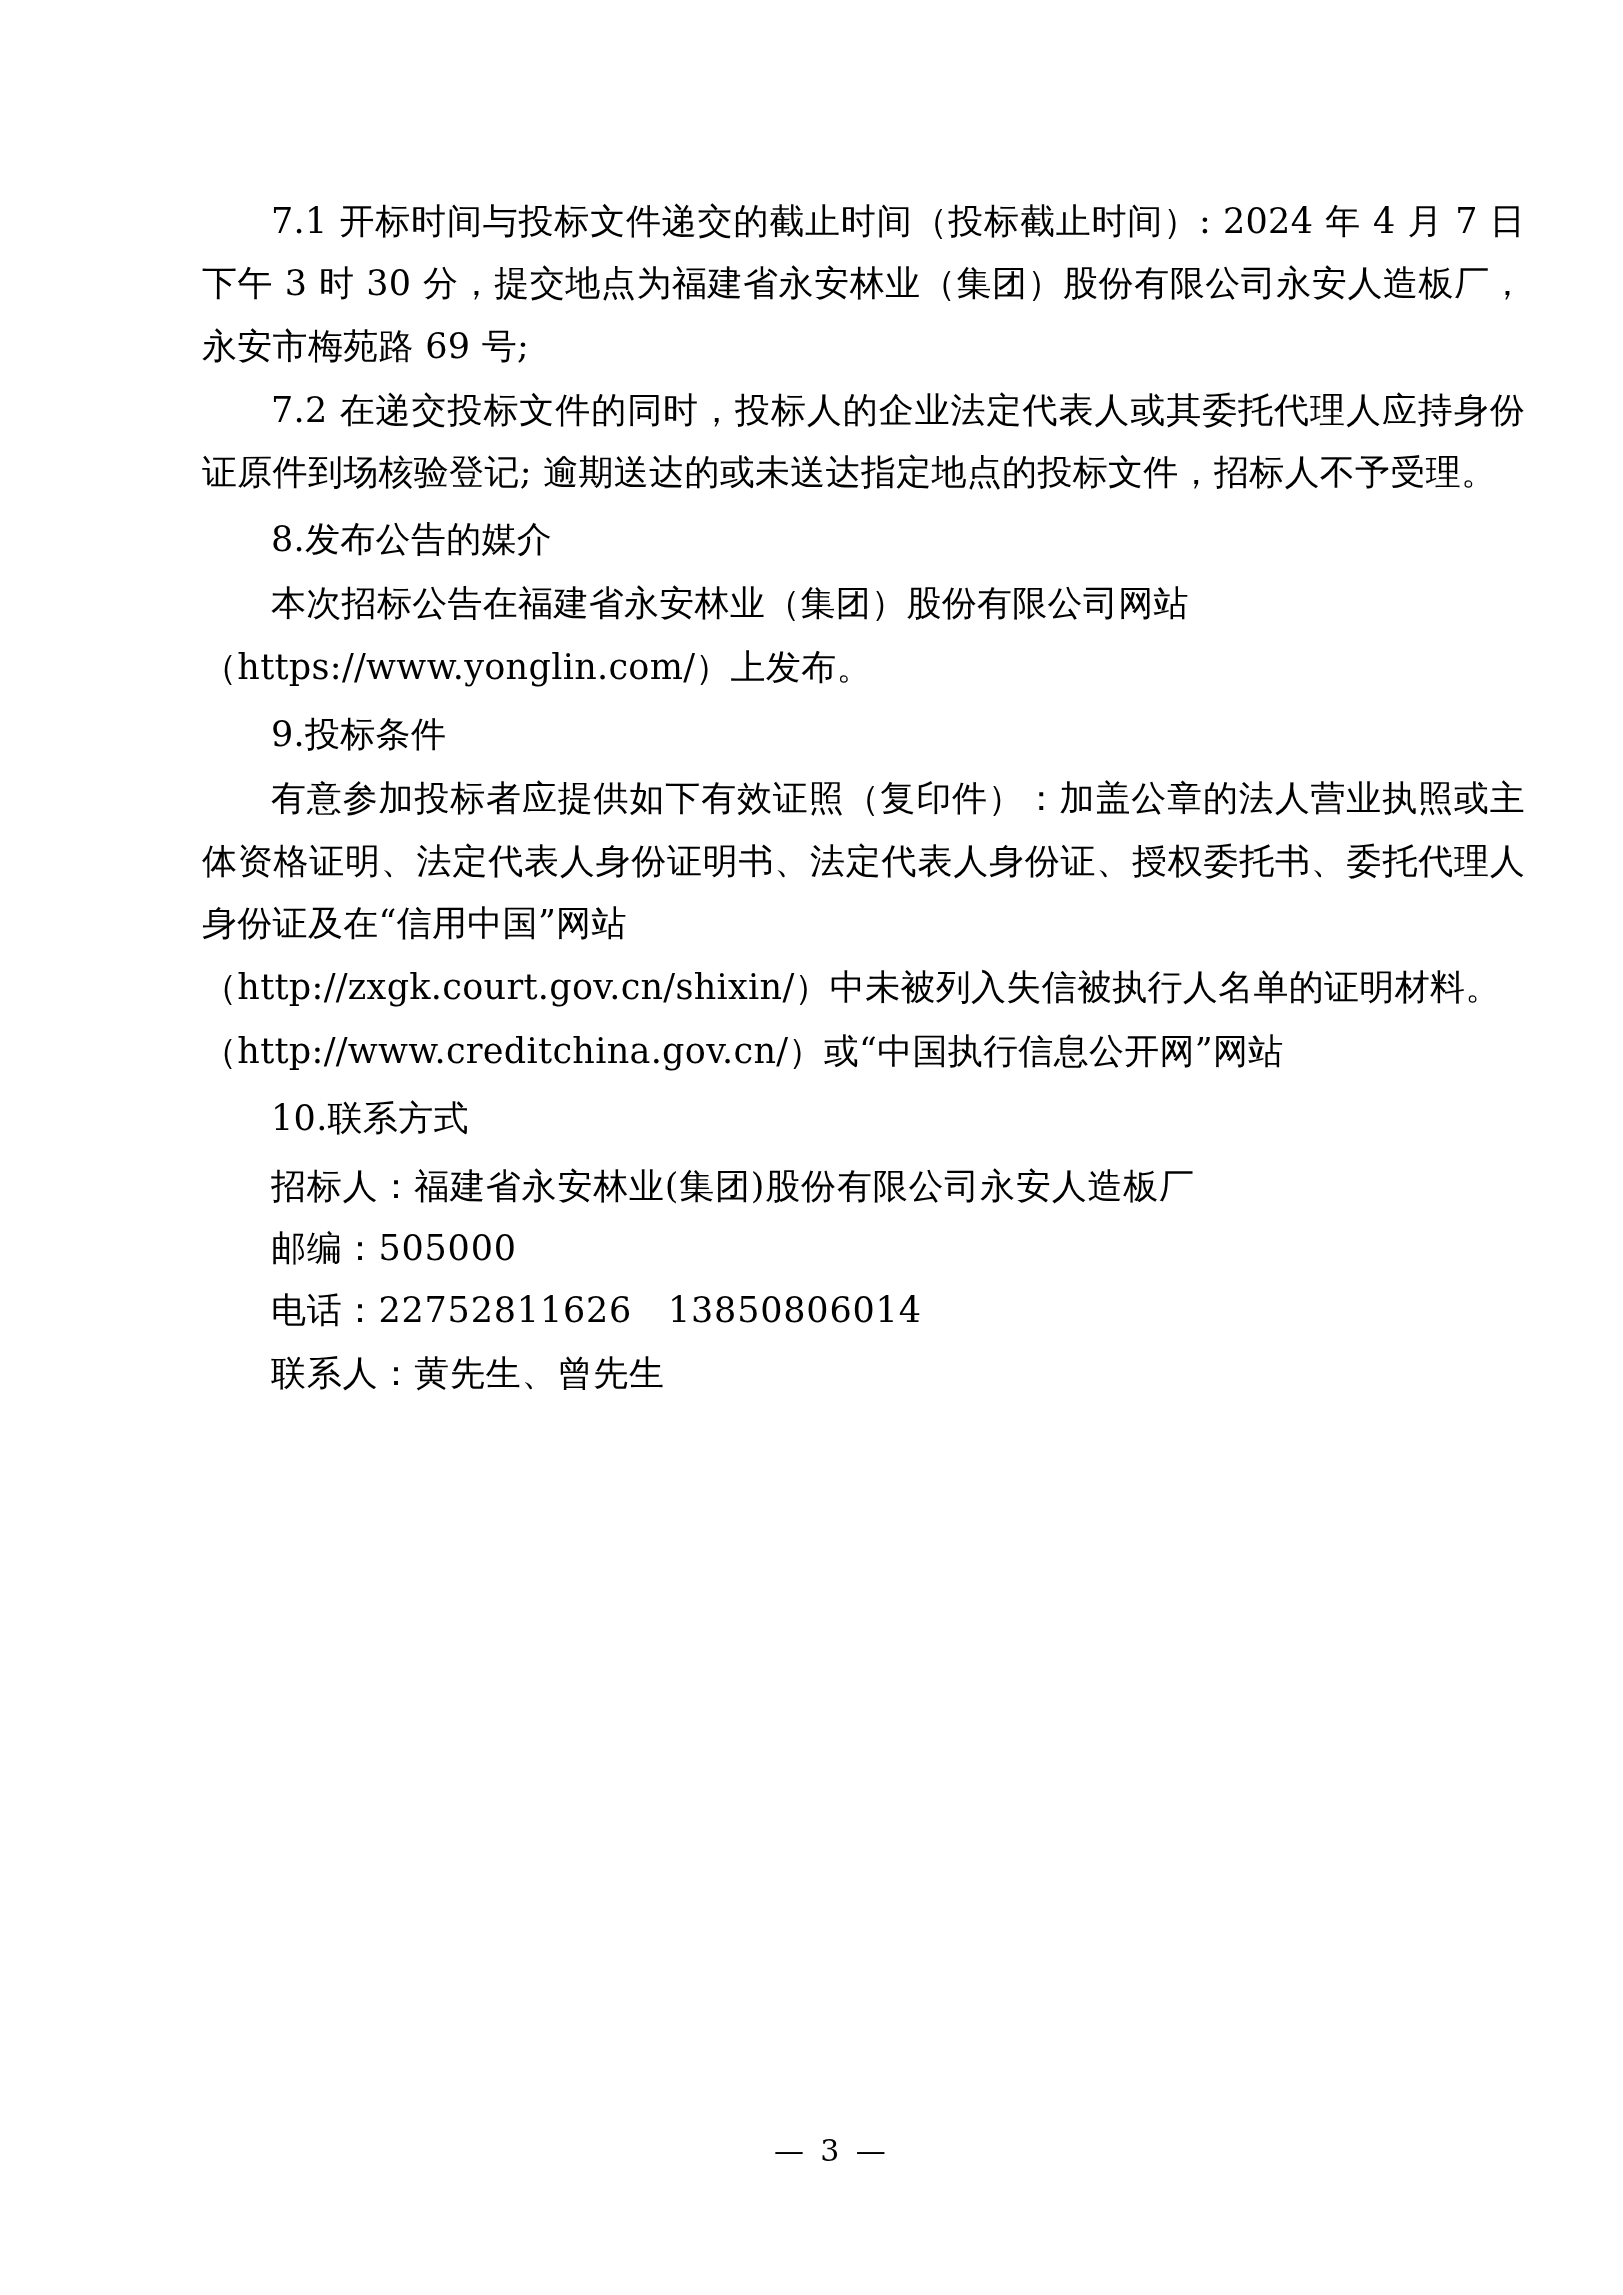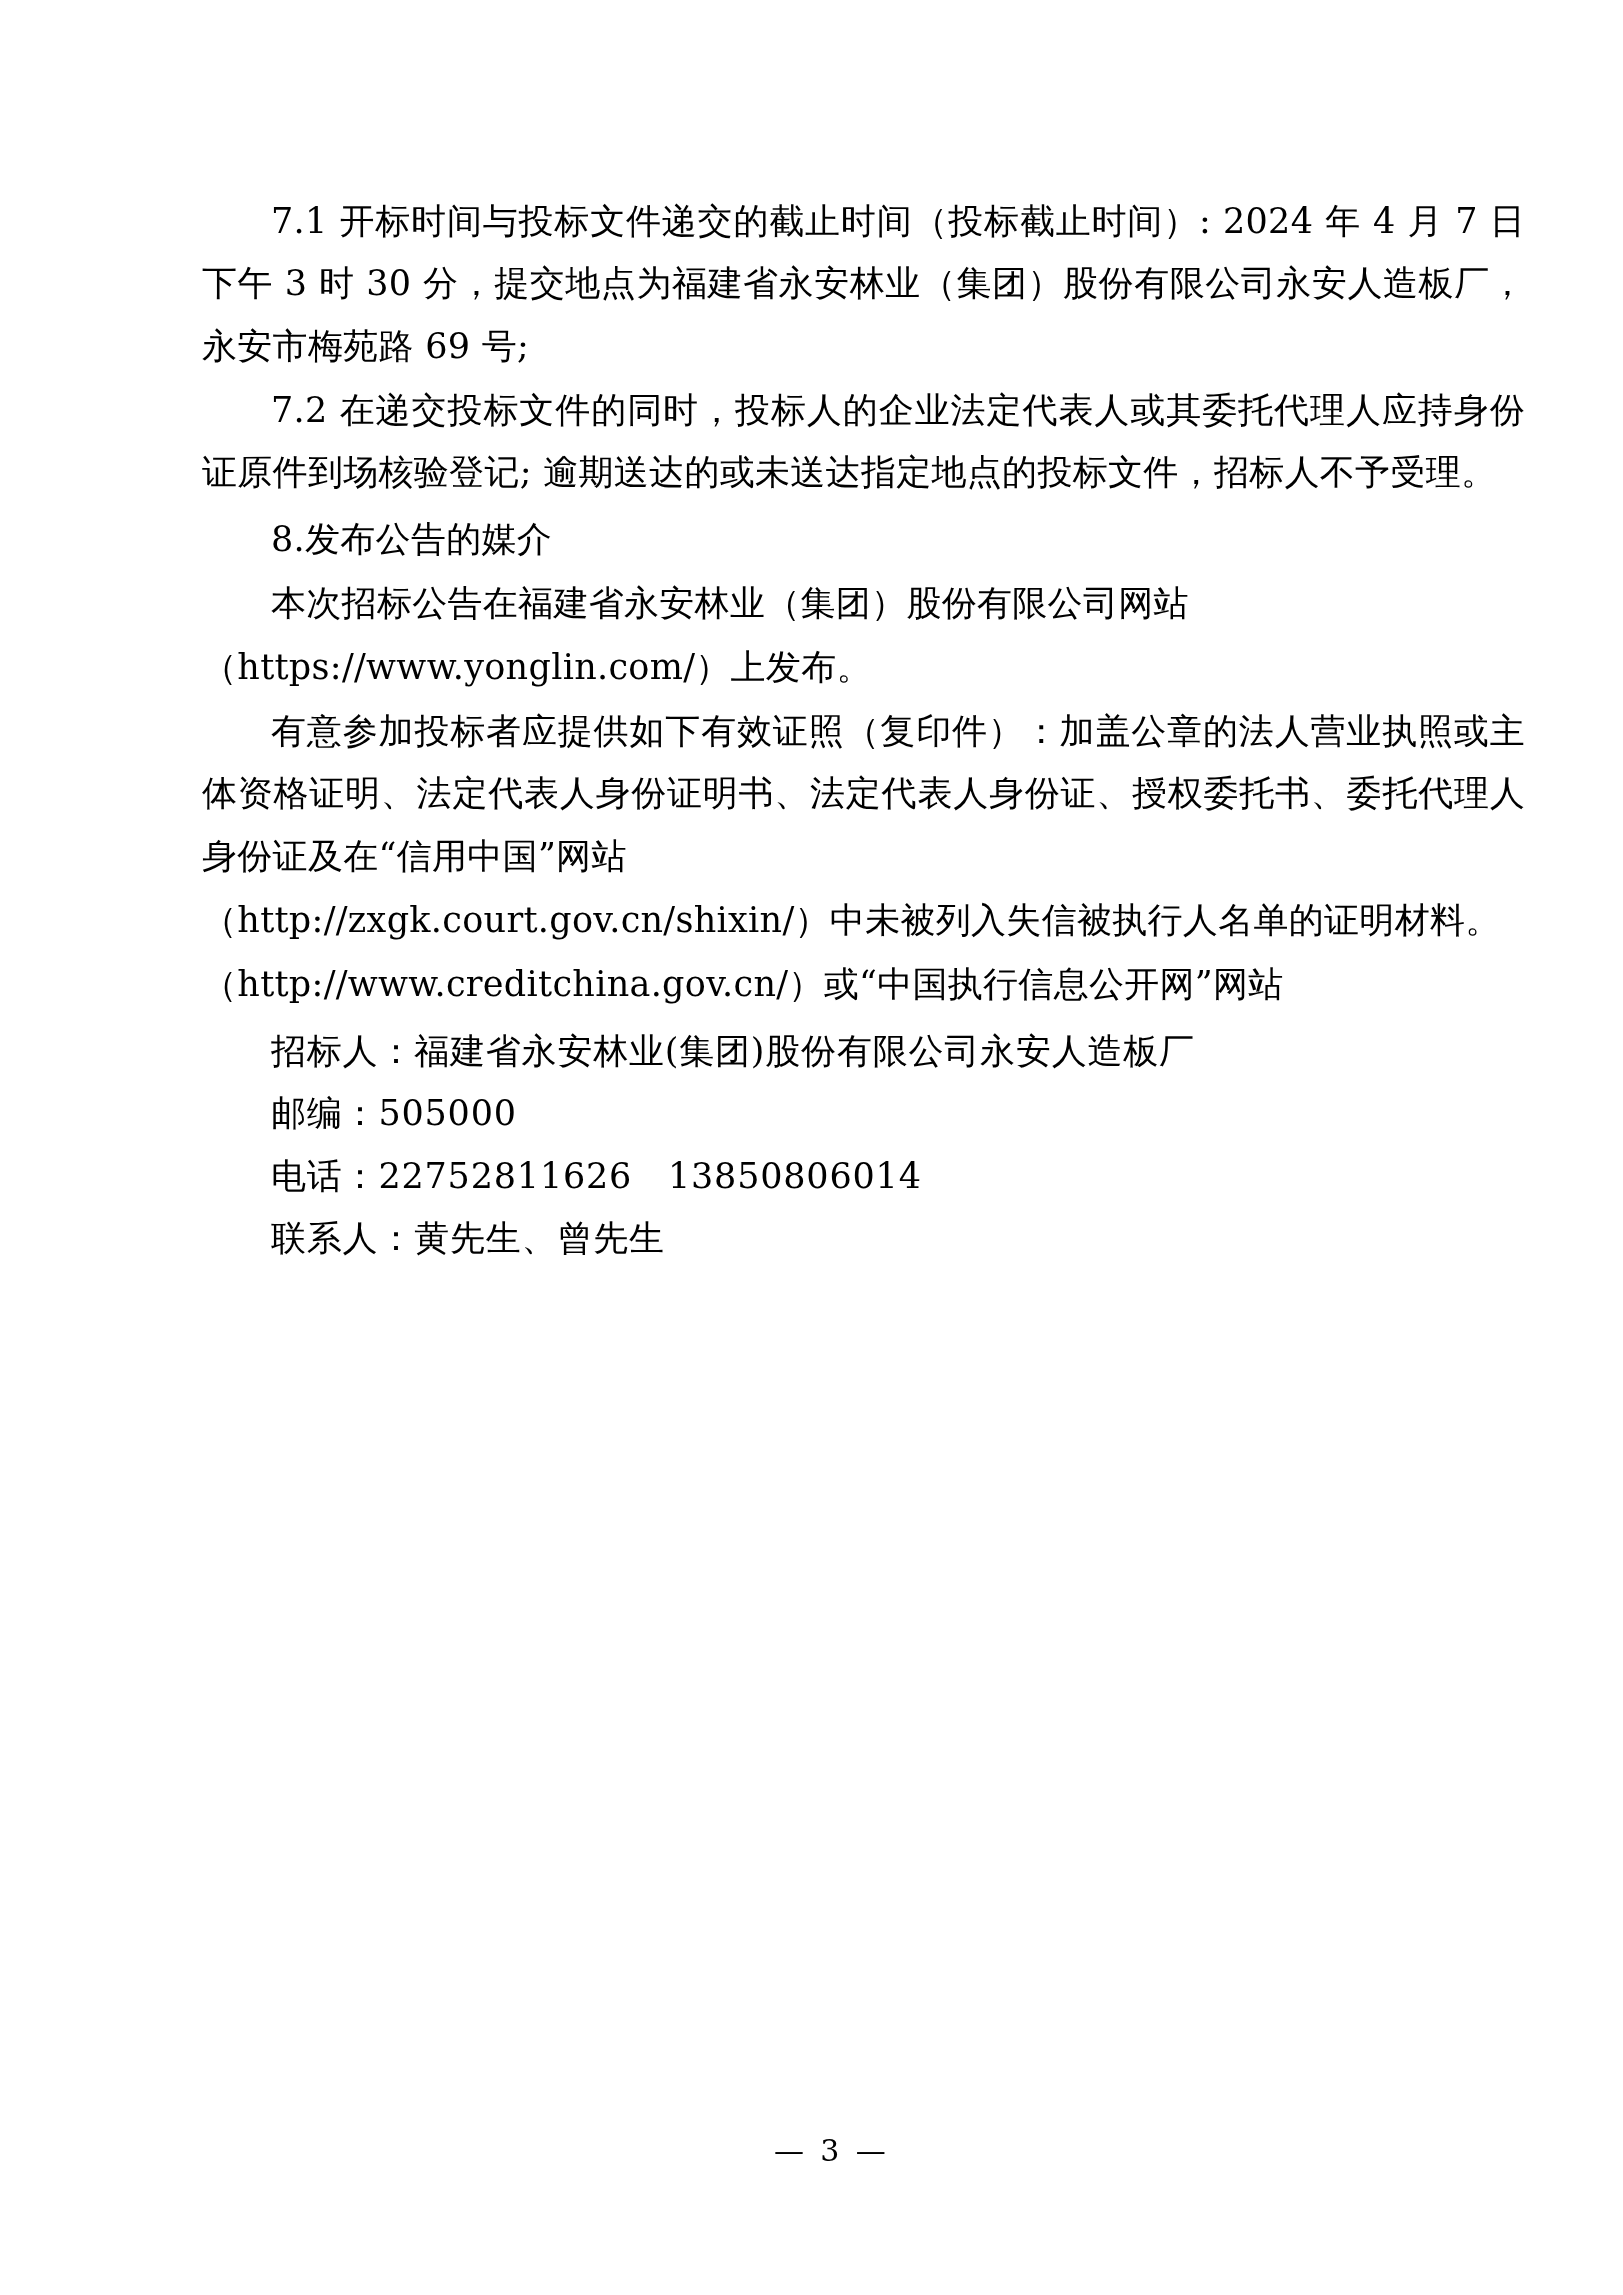--- a/index.html
+++ b/index.html
@@ -68,27 +68,29 @@
     <p class="para">7.1 开标时间与投标文件递交的截止时间（投标截止时间）: 2024 年 4 月 7 日下午 3 时 30 分，提交地点为福建省永安林业（集团）股份有限公司永安人造板厂，永安市梅苑路 69 号;</p>
 
     <p class="para">7.2 在递交投标文件的同时，投标人的企业法定代表人或其委托代理人应持身份证原件到场核验登记; 逾期送达的或未送达指定地点的投标文件，招标人不予受理。</p>
 
     <p class="heading">8.发布公告的媒介</p>
 
     <p class="para">本次招标公告在福建省永安林业（集团）股份有限公司网站</p>
 
     <p class="para-noindent">（https://www.yonglin.com/）上发布。</p>
 
+    <p class="heading">9.投标条件</p>
 
     <p class="para">有意参加投标者应提供如下有效证照（复印件）：加盖公章的法人营业执照或主体资格证明、法定代表人身份证明书、法定代表人身份证、授权委托书、委托代理人身份证及在“信用中国”网站</p>
 
     <p class="para-noindent">（http://zxgk.court.gov.cn/shixin/）中未被列入失信被执行人名单的证明材料。</p>
 
     <p class="para-noindent">（http://www.creditchina.gov.cn/）或“中国执行信息公开网”网站</p>
 
+    <p class="heading">10.联系方式</p>
 
     <div class="gap-sm"></div>
 
     <p class="contact-line">招标人：福建省永安林业(集团)股份有限公司永安人造板厂</p>
     <p class="contact-line">邮编：505000</p>
     <p class="contact-line">电话：22752811626　13850806014</p>
     <p class="contact-line">联系人：黄先生、曾先生</p>
 
   </div>
 

